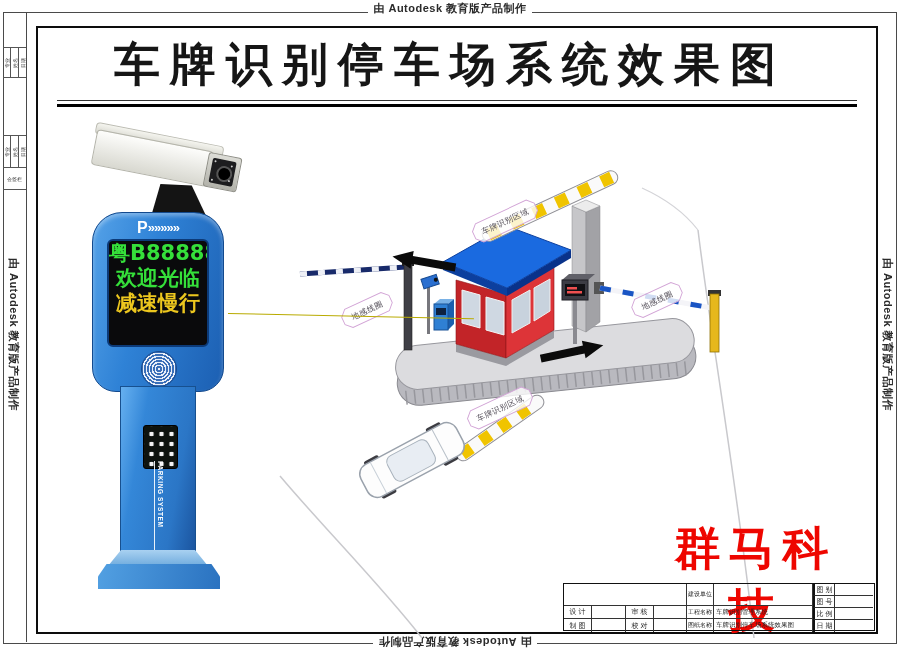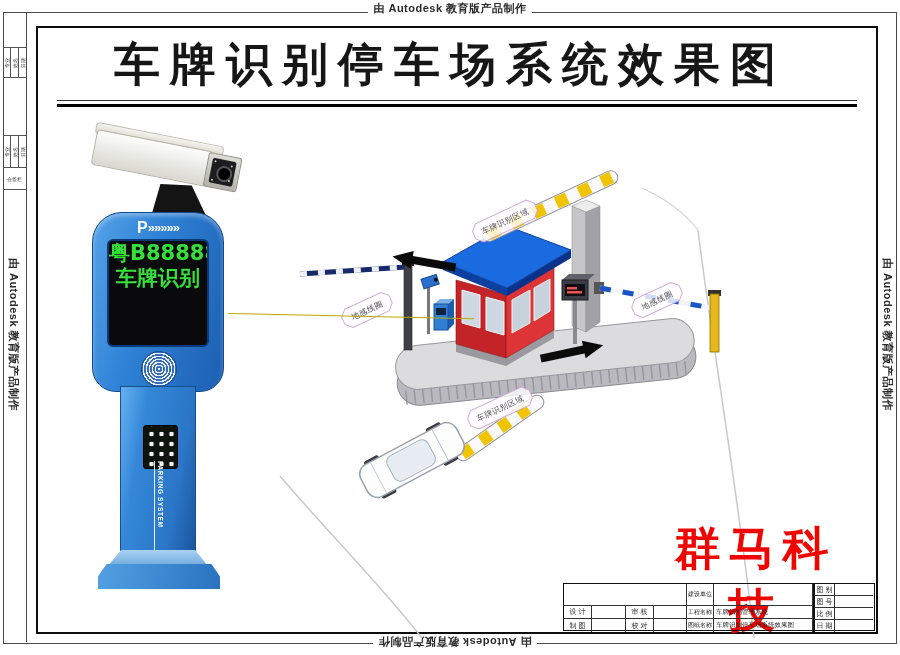--- a/index.html
+++ b/index.html
@@ -260,21 +260,22 @@
       </div>
     </div>
     <div class="abs bracket"></div>
 
     <div class="abs head">
       <div class="plogo">
         <span class="p">P</span><span class="chev">»»»»»</span>
       </div>
       <div class="led">
         <div class="led-line" style="color: rgb(53, 224, 58);">粤B88888</div>
-        <div class="led-line" style="color: rgb(53, 224, 58);">车牌识别</div>
+        <div class="led-line" style="color: rgb(53, 224, 58);">欢迎光临</div>
+        <div class="led-line" style="color: rgb(236, 198, 30);">减速慢行</div>
       </div>
       <div class="speaker"></div>
     </div>
 
     <div class="abs pillar">
       <div class="keypad"></div>
       <div class="pillar-text">PARKING SYSTEM</div>
     </div>
     <div class="abs base-top"></div>
     <div class="abs base-bot"></div>

